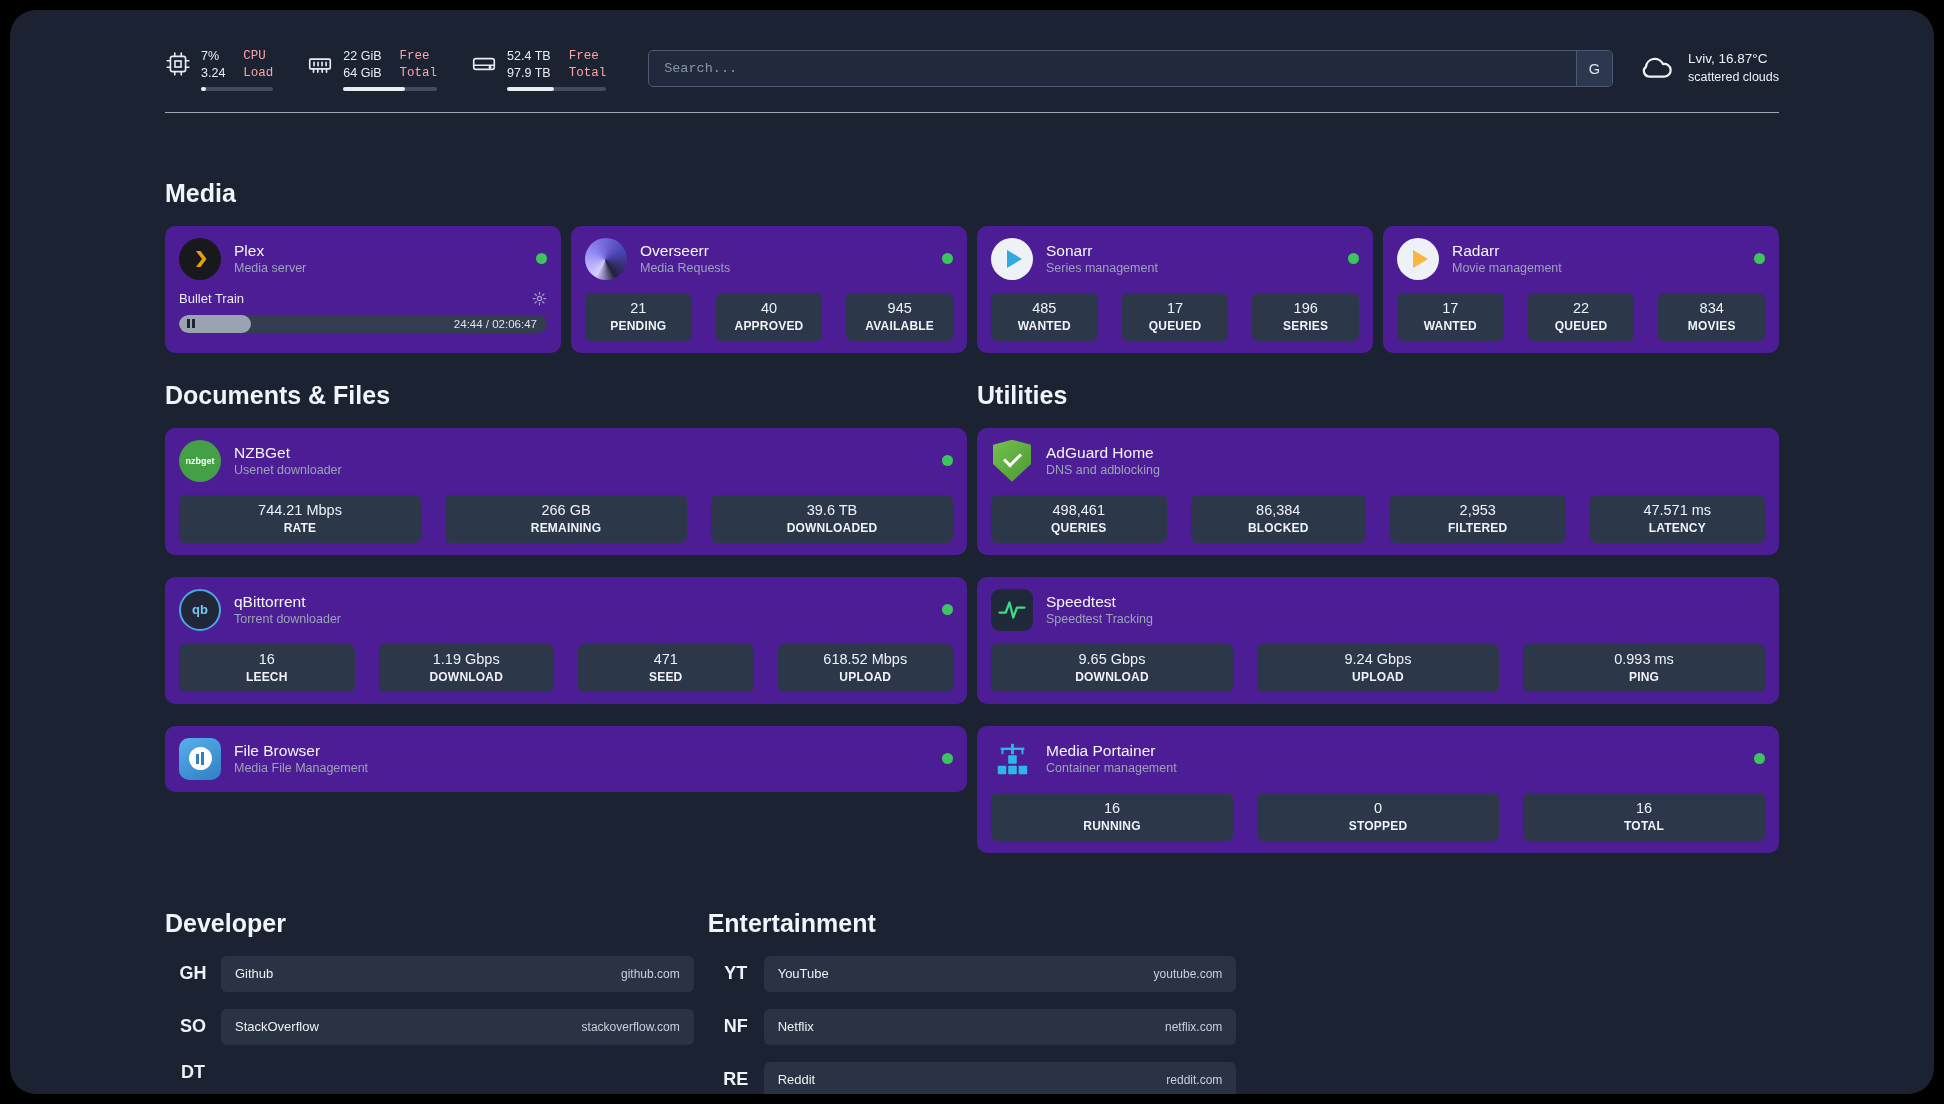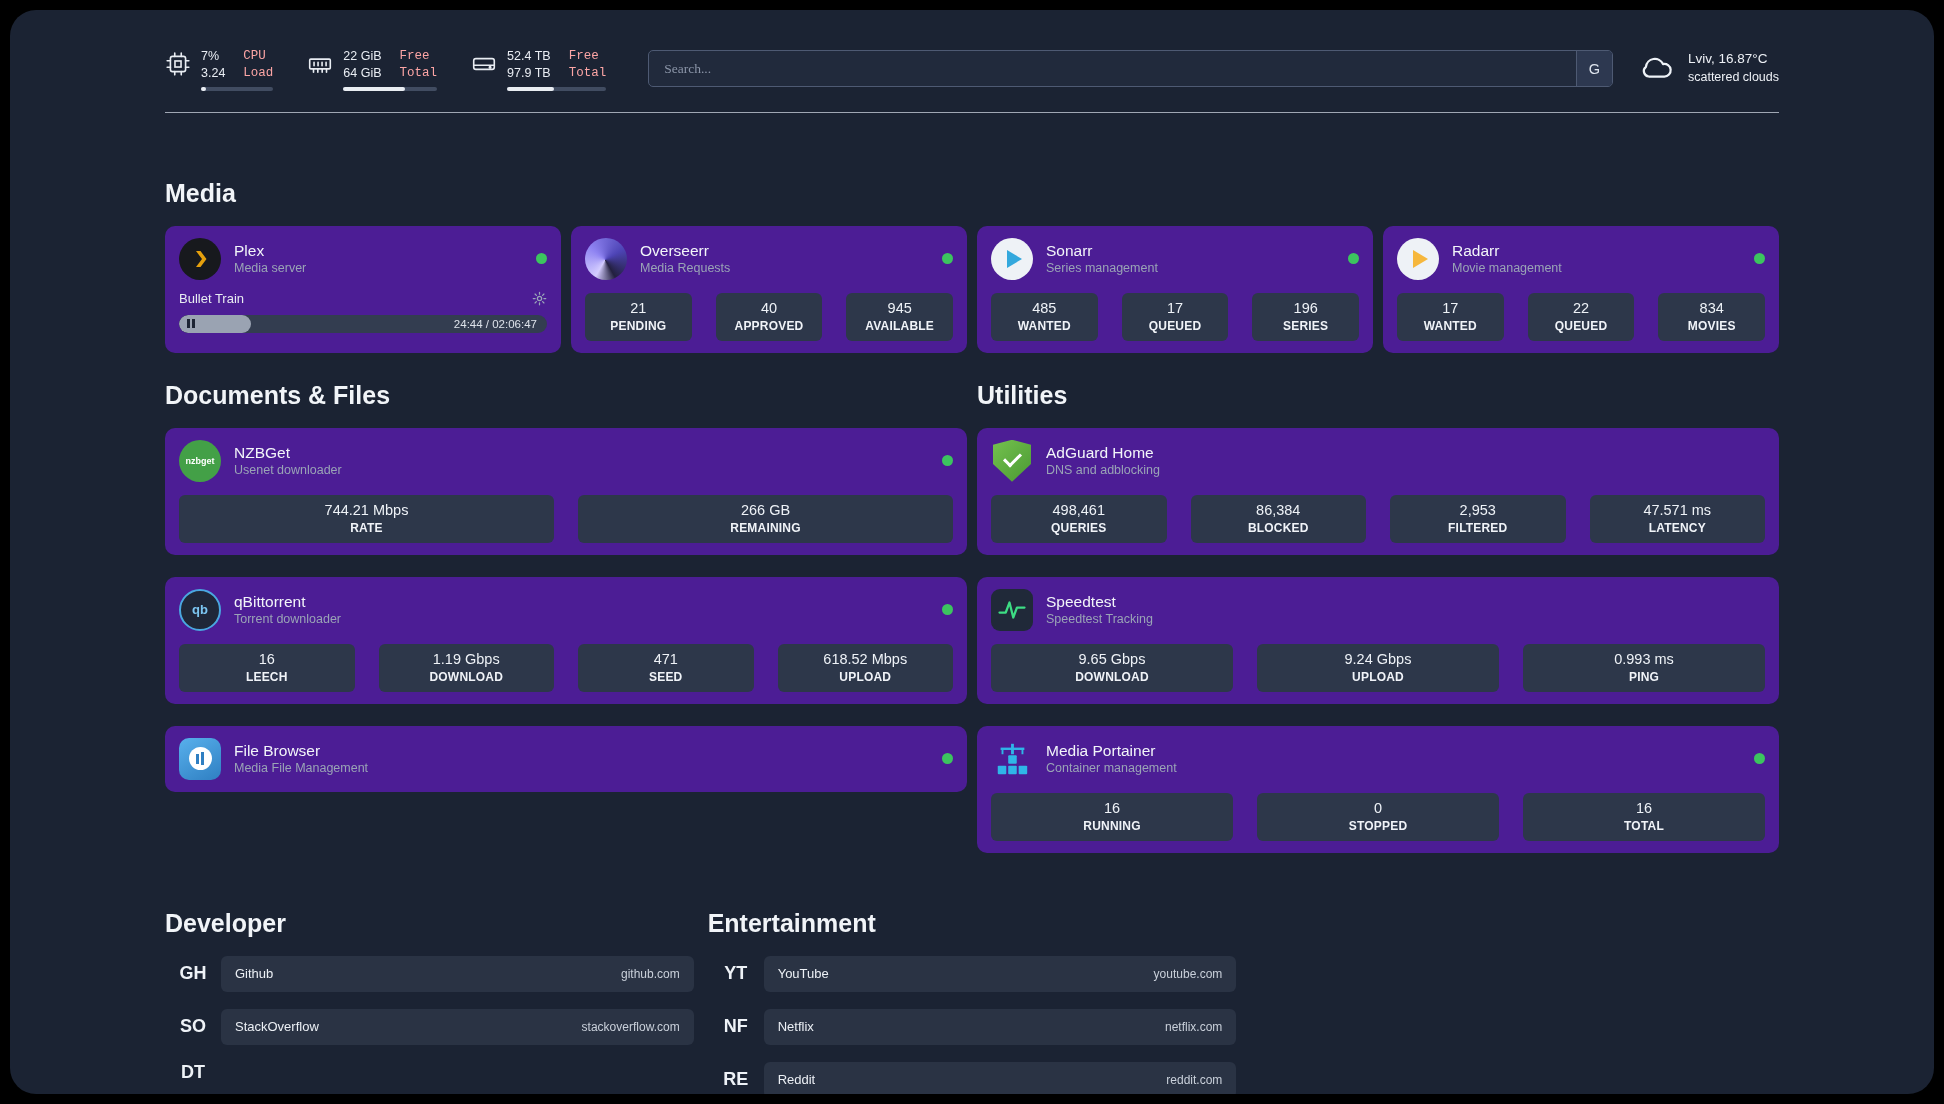--- a/index.html
+++ b/index.html
@@ -12,21 +12,21 @@
   .sys-group { display:flex; gap:10px; align-items:flex-start; margin-right:34px; }
   .sys-icon { margin-top:3px; flex:none; }
   .sys-body { display:flex; flex-direction:column; }
   .sys-rows { display:flex; gap:18px; }
   .sys-col { display:flex; flex-direction:column; font-size:12.5px; line-height:1.35; color:#e9edf3; }
   .sys-col.labels { color:#fca5a5;font-family:Liberation Mono, monospace; }
   .meter { height:4px; width:100%; background:#414c61; border-radius:2px; margin-top:5px; }
   .meter-fill { height:100%; background:#e9edf2; border-radius:2px; }
 
   .search { flex:1; display:flex; align-items:stretch; height:37px; background:#212a3c; border:1px solid #4e5a73; border-radius:5px; margin:2px 26px 0 8px; overflow:hidden; }
-  .search input { flex:1; background:transparent; border:none; outline:none; color:#e8ecf2; font-size:13.5px; padding:0 15px; font-family:Liberation Serif, serif; }
+  .search input { flex:1; background:transparent; border:none; outline:none; color:#e8ecf2; font-size:13.5px; padding:0 15px; font-family:Liberation Mono, monospace; }
   .search input::placeholder { color:#8b95a8; }
   .search-engine { width:36px; display:flex; align-items:center; justify-content:center; background:#2d3850; color:#dfe5ee; font-size:14.5px; border-left:1px solid #4e5a73; cursor:pointer; }
 
   .weather { display:flex; align-items:center; gap:13px; color:#eef1f6; margin-top:2px; }
   .weather-loc { font-size:13.5px; line-height:1.4; }
   .weather-cond { font-size:12.5px; line-height:1.3; }
 
   .divider { border-bottom:1px solid rgba(205,212,224,0.75); margin-top:21px; }
 
   
@@ -322,20 +322,24 @@
             </div>
             <div class="stats">
               <div class="stat">
                   <div class="stat-value">744.21 Mbps</div>
                   <div class="stat-label">RATE</div>
                 </div>
               <div class="stat">
                   <div class="stat-value">266 GB</div>
                   <div class="stat-label">REMAINING</div>
                 </div>
+              <div class="stat">
+                  <div class="stat-value">39.6 TB</div>
+                  <div class="stat-label">DOWNLOADED</div>
+                </div>
             </div>
           </div>
 
           <div class="card">
             <div class="card-head">
               <div class="app-icon icon-qb">qb</div>
               <div class="app-meta">
                 <div class="app-name">qBittorrent</div>
                 <div class="app-sub">Torrent downloader</div>
               </div>

